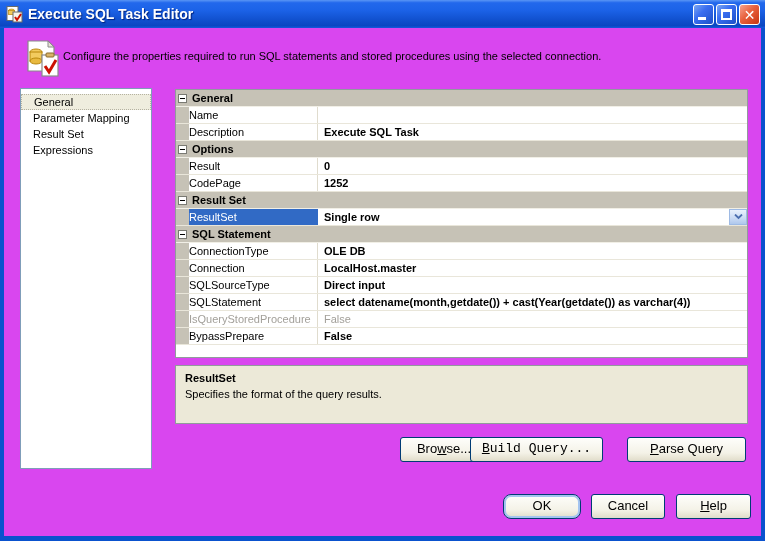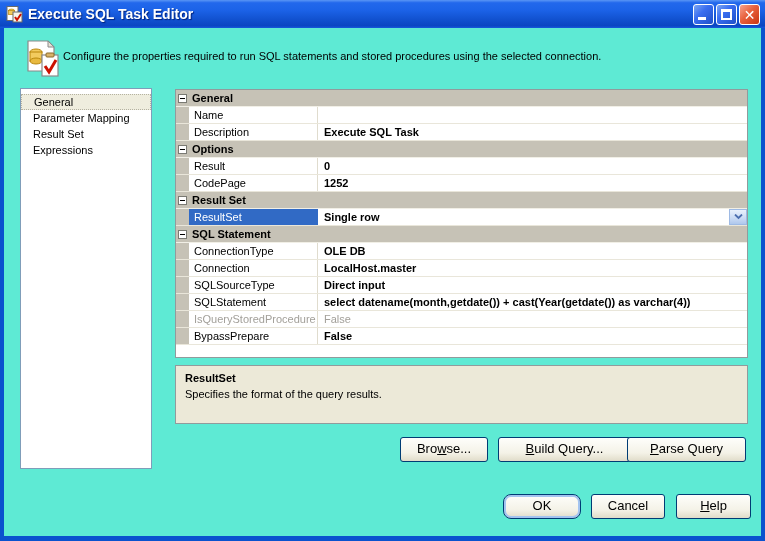--- a/index.html
+++ b/index.html
@@ -26,21 +26,21 @@
     position:relative;color:#fff;
   }
   .cap-btn.close{background:linear-gradient(135deg,#F6A38F 0%,#E8603C 45%,#C93511 100%);}
   .glyph-min{position:absolute;left:4px;bottom:4px;width:8px;height:3px;background:#fff;}
   .glyph-max{position:absolute;left:4px;top:4px;width:11px;height:11px;
     border:2px solid #fff;border-top-width:3px;}
   .glyph-close{position:absolute;left:0;top:1px;width:100%;text-align:center;
     font-size:14px;font-weight:bold;line-height:18px;}
   
   .body{
-    position:absolute;left:4px;right:4px;top:28px;bottom:5px;background:#5eead4;
+    position:absolute;left:4px;right:4px;top:28px;bottom:5px;background:#d946ef;
   }
   
   .banner-icon{position:absolute;left:21px;top:11px;}
   .banner-text{position:absolute;left:59px;top:22px;width:620px;color:#000;}
   
   .nav-list{
     position:absolute;left:16px;top:60px;width:132px;height:381px;
     background:#fff;border:1px solid #7F9DB9;padding-top:5px;
   }
   .nav-item{height:16px;line-height:16px;padding-left:12px;cursor:default;}
@@ -53,21 +53,21 @@
   .grid-row{display:flex;height:17px;}
   .cat-row{background:#C6C2B6;align-items:center;border-bottom:1px solid #F1EFE6;}
   .expand-box{
     width:9px;height:9px;margin-left:2px;background:#fff;border:1px solid #7A7A73;
     position:relative;flex:0 0 auto;
   }
   .expand-box::after{content:"";position:absolute;left:1px;top:3px;width:5px;height:1px;background:#000;}
   .cat-label{font-weight:bold;padding-left:5px;}
   .prop-row{border-bottom:1px solid #E9E6DA;}
   .indent-strip{width:13px;background:#C6C2B6;flex:0 0 auto;}
-  .name-cell{width:129px;flex:0 0 auto;padding-left:5px;line-height:16px;
+  .name-cell{width:129px;flex:0 0 auto;line-height:16px;
     border-right:1px solid #E0DCCE;overflow:hidden;white-space:nowrap;}
   .value-cell{flex:1;padding-left:6px;line-height:16px;font-weight:bold;
     overflow:hidden;white-space:nowrap;position:relative;}
   .prop-row.selected .name-cell{background:#316AC5;color:#fff;border-right-color:#316AC5;}
   .prop-row.disabled .name-cell{color:#A3A09A;}
   .prop-row.disabled .value-cell{color:#A3A09A;font-weight:normal;}
   .drop-btn{
     position:absolute;right:0;top:0;width:18px;height:16px;
     background:linear-gradient(180deg,#E9F1FC 0%,#C9DAF4 60%,#AFC8EC 100%);
     border:1px solid #9EBAE4;display:flex;align-items:center;justify-content:center;
@@ -80,21 +80,21 @@
   .help-title{font-weight:bold;margin-bottom:4px;}
   
   .xpbtn{
     position:absolute;height:25px;border:1px solid #003C74;border-radius:3px;
     background:linear-gradient(180deg,#FEFEFB 0%,#F4F2E7 65%,#E0DCC9 100%);
     font-family:"Liberation Sans","DejaVu Sans",sans-serif;font-size:13px;color:#000;
     text-align:center;line-height:22px;cursor:default;
   }
   .xpbtn.default{box-shadow:inset 0 0 0 2px #A4C4F0;border-radius:8px;}
   .btn-browse{left:396px;top:409px;width:88px;}
-  .btn-build{left:494px;top:409px;width:133px;}
+  .btn-build{left:466px;top:409px;width:133px;font-family:Liberation Mono, monospace;}
   .btn-parse{left:623px;top:409px;width:119px;}
   .btn-ok{left:499px;top:466px;width:78px;}
   .btn-cancel{left:587px;top:466px;width:74px;}
   .btn-help{left:672px;top:466px;width:75px;}
   u{text-decoration:underline;}
 </style>
 </head>
 <body>
 
 <div class="dialog">

